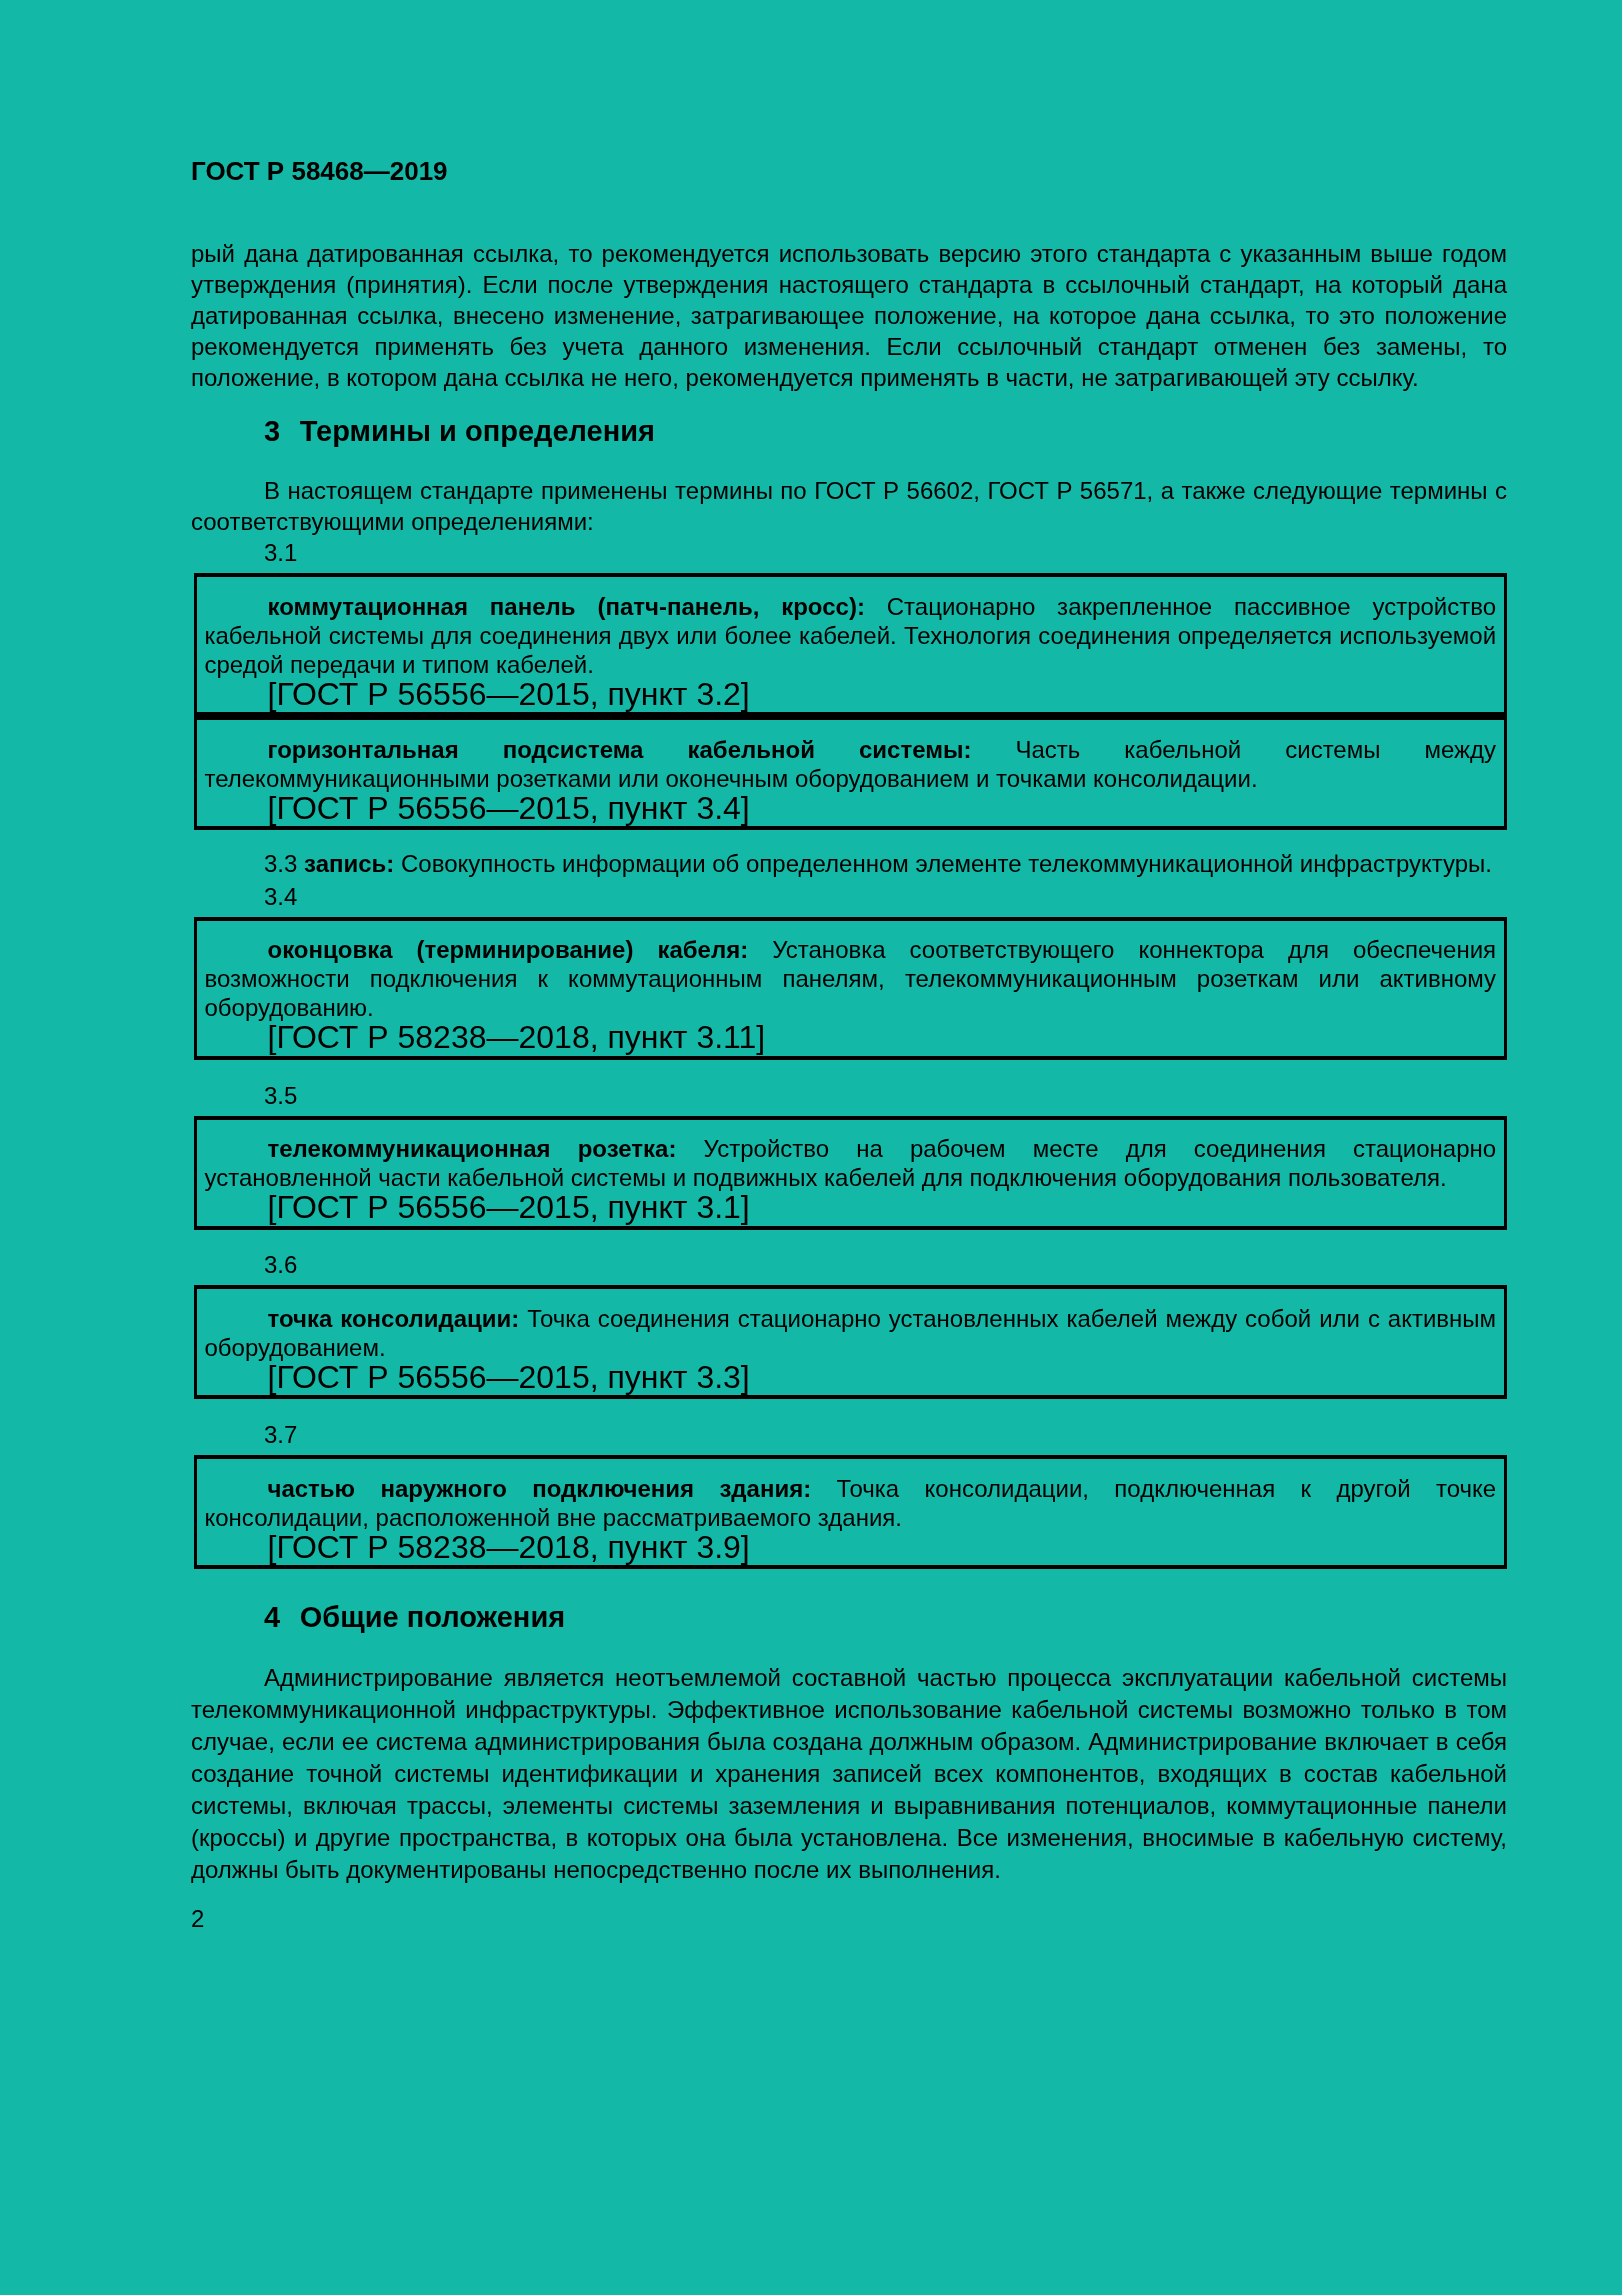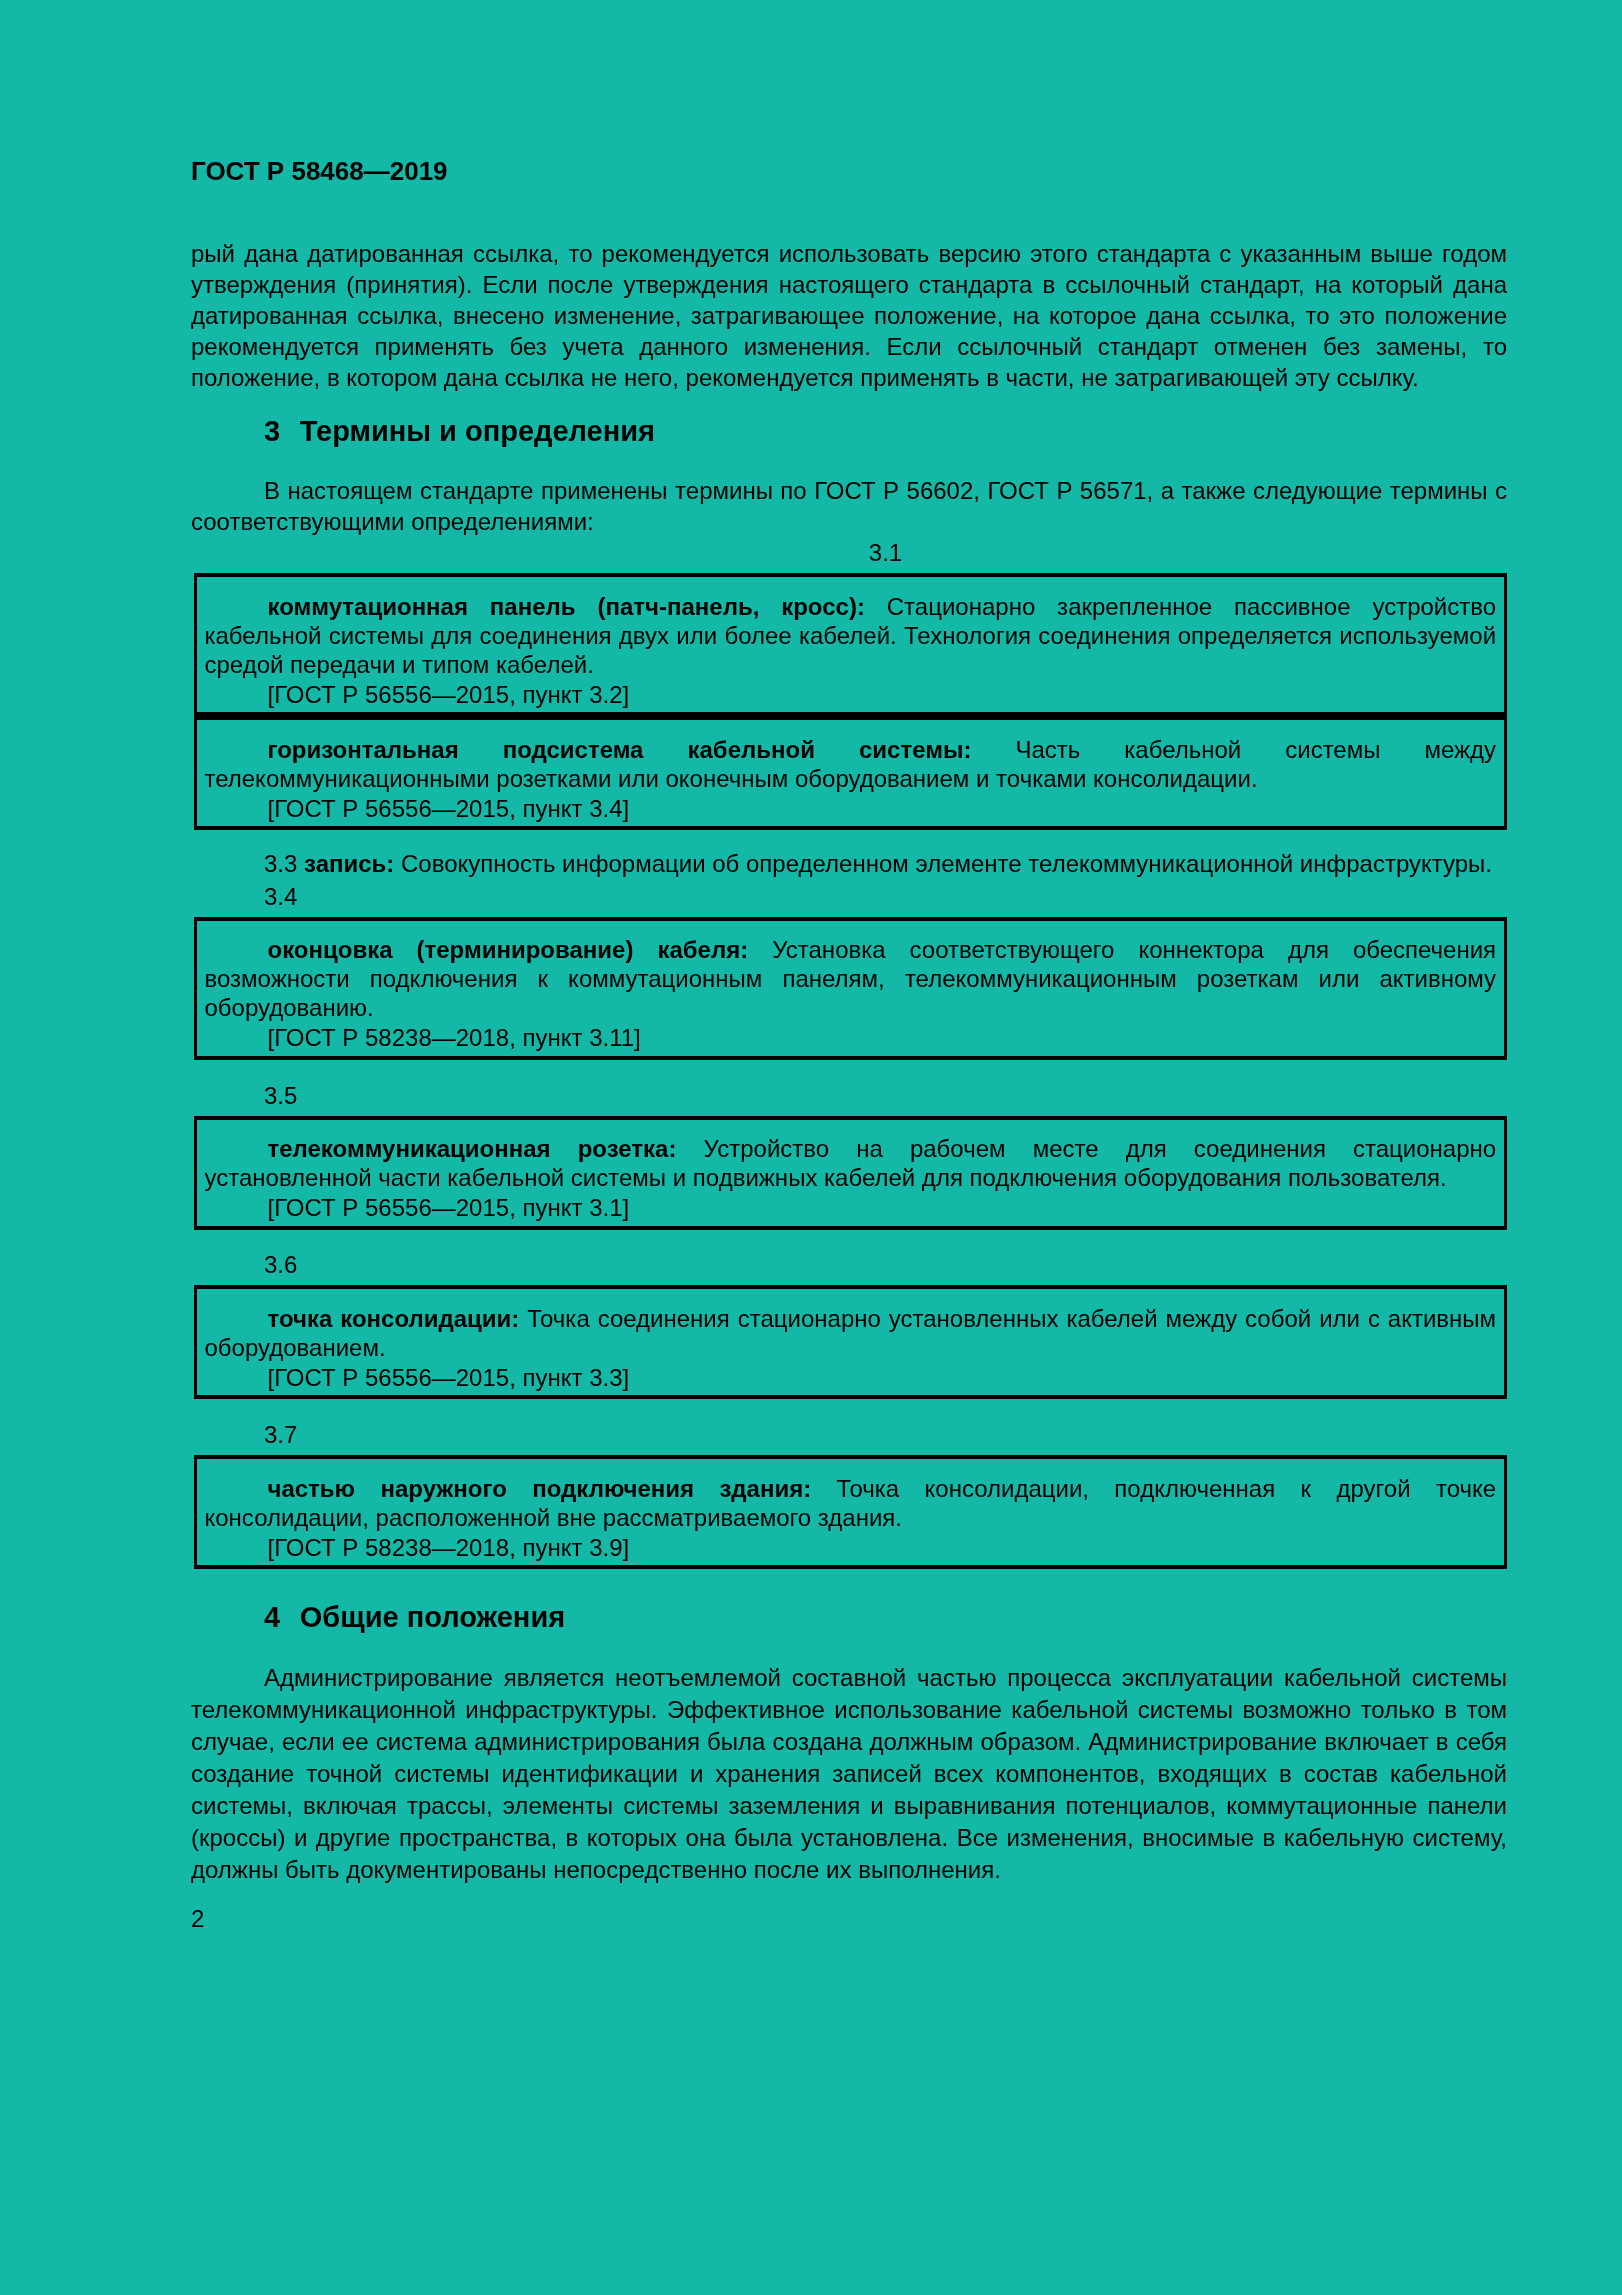--- a/index.html
+++ b/index.html
@@ -38,38 +38,38 @@
     margin: 21px 0 27px 0;
     text-indent: 73px;
   }
   .section-heading .h-num { margin-right: 19.6px; }
   .num-label {
     font-size: 24px;
     line-height: 31px;
     text-indent: 73px;
     margin: 19.6px 0 5.2px 0;
   }
-  .num-label.first { margin-top: 0; text-align: center; }
+  .num-label.first { margin-top: 0; }
   .num-label.tight { margin-top: 1.3px; }
   .defbox {
     box-sizing: border-box;
     margin-left: 2.6px;
     border: solid #000000;
     border-width: 4.6px 3.3px 4.6px 3.3px;
     padding: 14.4px 7.9px 2.6px 7.9px;
   }
   .defline {
     font-size: 24px;
     line-height: 29px;
     text-align: justify;
     text-indent: 63px;
     margin: 0;
   }
   .source-line {
-    font-size: 24px;
+    font-size: 32px;
     line-height: 31px;
     text-indent: 63px;
     margin: 0;
   }
   .inline-term { margin-top: 18.3px; }
   .general-body { line-height: 32px; }
   .page-number {
     font-size: 24px;
     line-height: 31px;
     margin-top: 17px;

